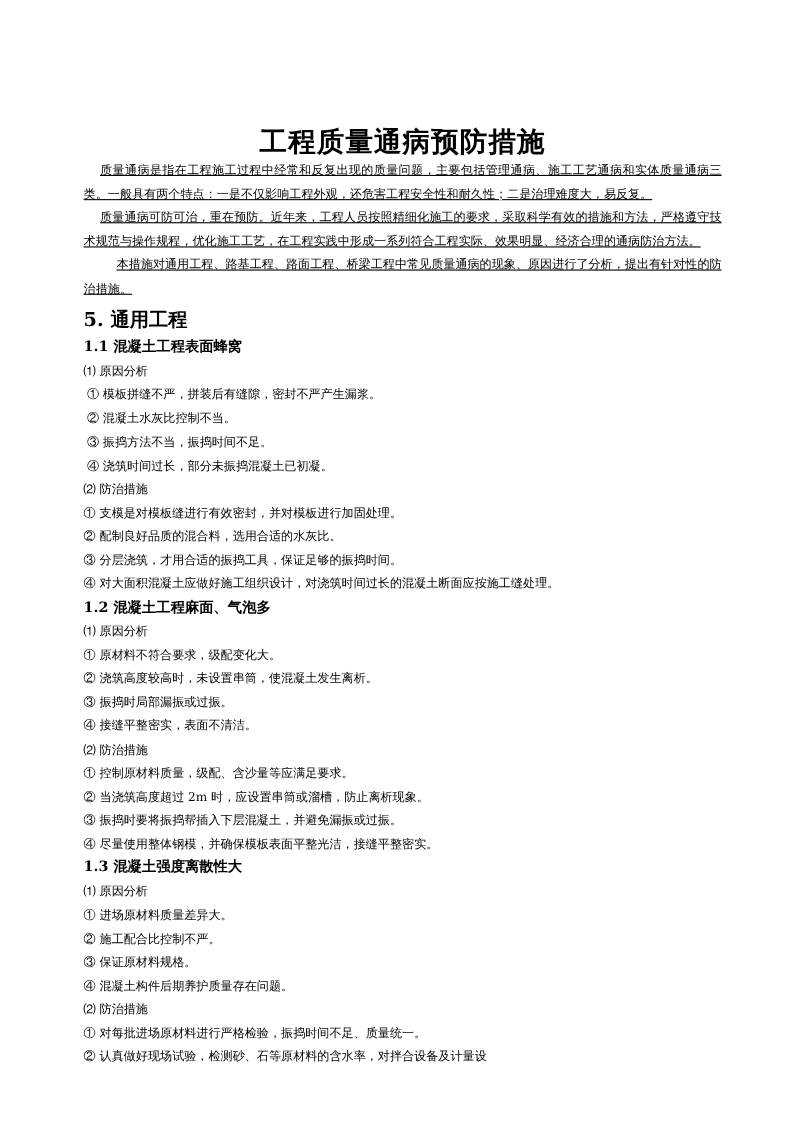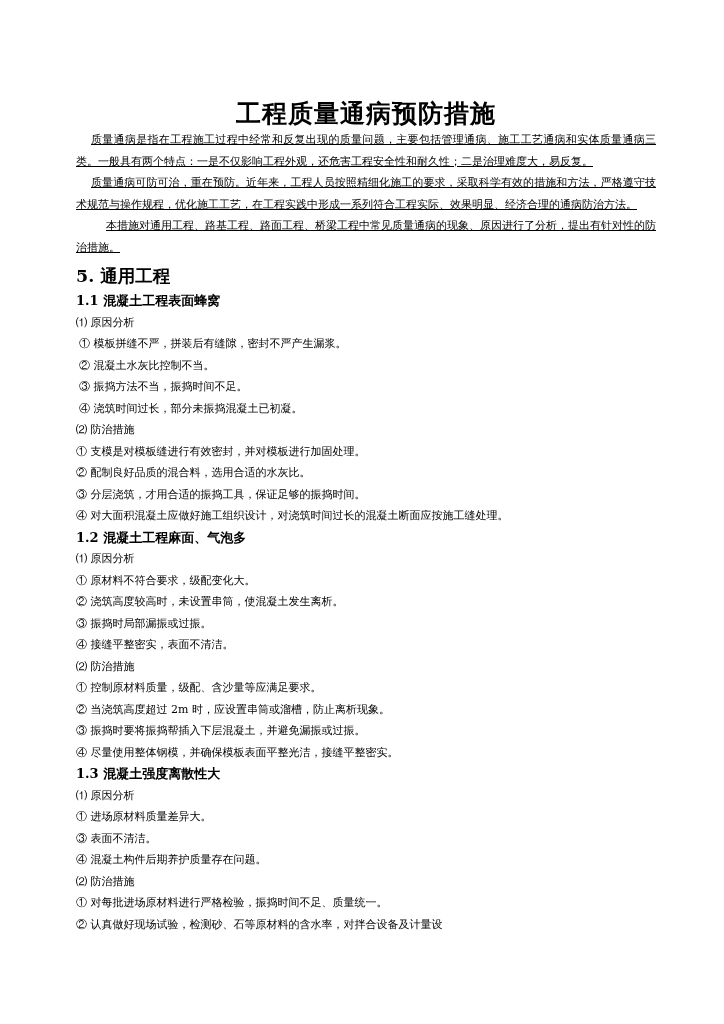--- a/index.html
+++ b/index.html
@@ -1,18 +1,18 @@
 <!DOCTYPE html>
 <html><head>
 <meta charset="utf-8">
 <style>
   html, body { margin: 0; padding: 0; background: #ffffff; }
   body { width: 724px; height: 1024px; position: relative; overflow: hidden; color: #000; }
   .page { position: absolute; left: 76px; top: 98px; width: 580px; font-family: "DejaVu Serif", "Liberation Serif", serif; }
-  .title { text-align: center; font-size: 25px; font-weight: bold; line-height: 30px; height: 30px; margin: 1px 0 0 0; letter-spacing: 1px; }
+  .title { text-align: center; font-size: 25px; font-weight: bold; line-height: 30px; height: 30px; margin: 16px 0 0 0; letter-spacing: 1px; }
   .para { font-size: 11px; line-height: 21.5px; margin: 0; text-align: justify; text-decoration: underline; }
   .indent1 { text-indent: 15px; }
   .indent2 { text-indent: 30px; }
   .h1 { font-size: 17.5px; font-weight: bold; line-height: 26px; margin: 5px 0 1px 0; }
   .h2 { font-size: 13px; font-weight: bold; line-height: 21.5px; margin: 0; }
   .line { font-size: 11px; line-height: 21.5px; margin: 0; white-space: nowrap; }
   .sub { padding-left: 3px; }
   .wrap { white-space: normal; }
 </style>
 </head>
@@ -47,18 +47,19 @@
   <div class="line">④ 接缝平整密实，表面不清洁。</div>
   <div class="line">⑵ 防治措施</div>
   <div class="line">① 控制原材料质量，级配、含沙量等应满足要求。</div>
   <div class="line">② 当浇筑高度超过 2m 时，应设置串筒或溜槽，防止离析现象。</div>
   <div class="line">③ 振捣时要将振捣帮插入下层混凝土，并避免漏振或过振。</div>
   <div class="line">④ 尽量使用整体钢模，并确保模板表面平整光洁，接缝平整密实。</div>
 
   <div class="h2">1.3  混凝土强度离散性大</div>
   <div class="line">⑴ 原因分析</div>
   <div class="line">① 进场原材料质量差异大。</div>
-  <div class="line">③ 表面不清洁。</div>
+  <div class="line">② 施工配合比控制不严。</div>
+  <div class="line">③ 保证原材料规格。</div>
   <div class="line">④ 混凝土构件后期养护质量存在问题。</div>
   <div class="line">⑵ 防治措施</div>
   <div class="line">① 对每批进场原材料进行严格检验，振捣时间不足、质量统一。</div>
   <div class="line">② 认真做好现场试验，检测砂、石等原材料的含水率，对拌合设备及计量设</div>
 </div>
 
 </body></html>

